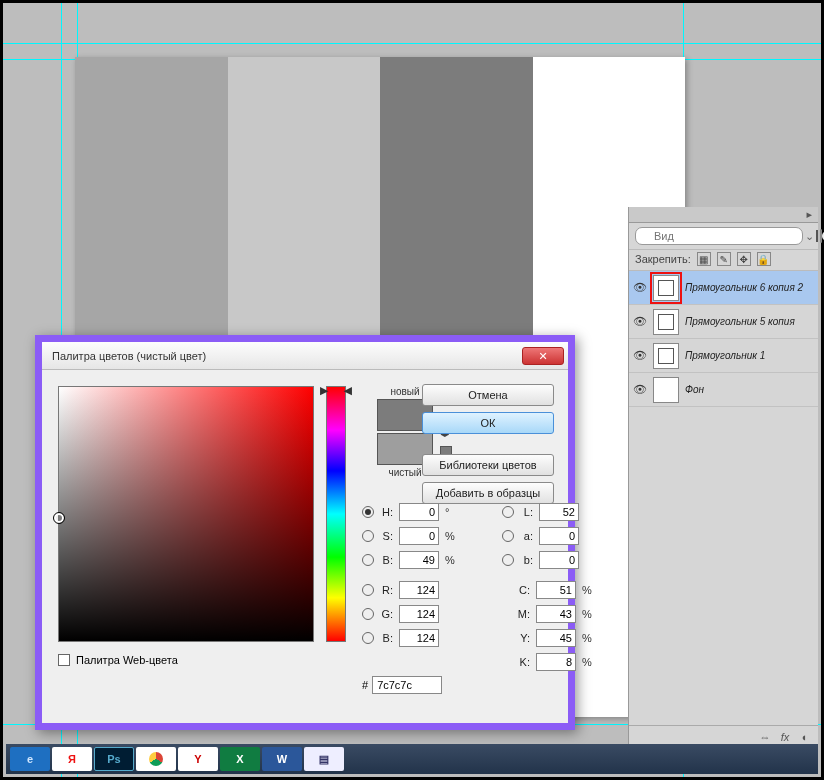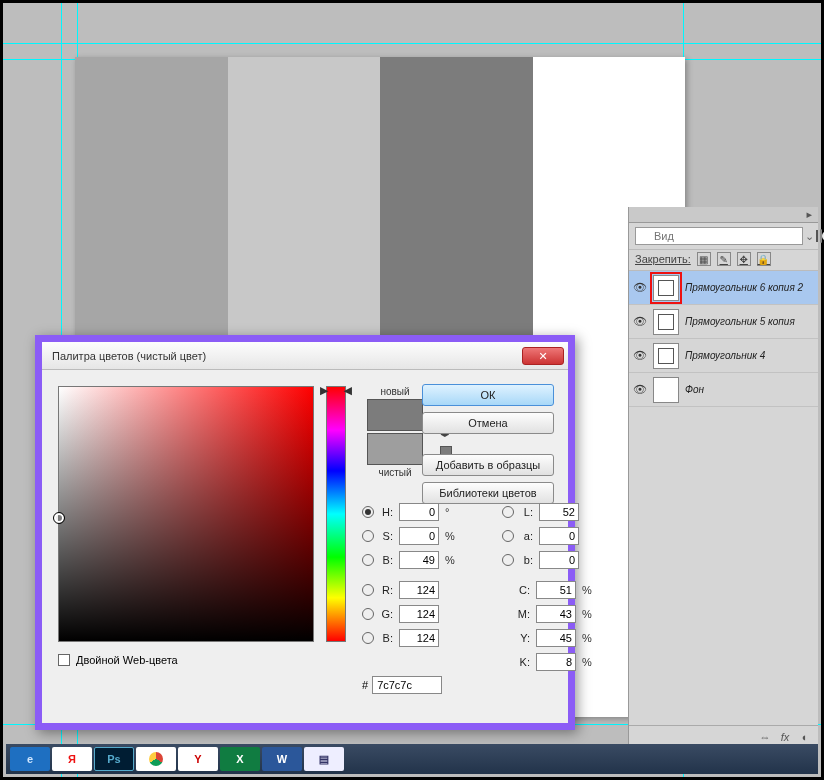--- a/index.html
+++ b/index.html
@@ -14,26 +14,26 @@
   .s3 { left: 50%; width: 25%; background: #7c7c7c; }
   .s4 { left: 75%; width: 25%; background: #fff; }
 
   
   .panel { position: absolute; right: 3px; top: 220px; width: 190px; height: 525px; background: #d6d6d6; border-left: 1px solid #999; display: flex; flex-direction: column; }
   .tabs { display: flex; background: #c9c9c9; border-bottom: 1px solid #aaa; }
   .tab { padding: 4px 10px; color: #333; border-right: 1px solid #aaa; cursor: default; }
   .tab.active { background: #d6d6d6; border-bottom: 1px solid #d6d6d6; margin-bottom: -1px; font-weight: bold; }
   .menu-icon { margin-left: auto; padding: 4px 6px; }
   .filter-row { display: flex; align-items: center; padding: 4px 6px; gap: 2px; border-bottom: 1px solid #bbb; }
-  .filter-input { flex: 1; height: 18px; border: 1px solid #999; border-radius: 0; padding: 0 6px 0 18px; background: #fff; position: relative; }
+  .filter-input { flex: 1; height: 18px; border: 1px solid #999; border-radius: 7px; padding: 0 6px 0 18px; background: #fff; position: relative; }
   .filter-toggle { width: 30px; height: 14px; border: 1px solid #888; border-radius: 7px; background: #bbb; position: relative; }
   .filter-toggle::after { content: ''; position: absolute; left: 1px; top: 1px; width: 10px; height: 10px; background: #eee; border-radius: 50%; }
   .filter-square { width: 12px; height: 12px; background: #ccc; border: 1px solid #555; }
   .annotation { color: #e11; font-weight: bold; font-size: 18px; padding: 6px 4px; text-shadow: 1px 1px 0 #fff; }
-  .lock-row { display: flex; align-items: center; gap: 6px; padding: 2px 6px 4px; color: #444; text-decoration: underline; }
+  .lock-row { display: flex; align-items: center; gap: 6px; padding: 2px 6px 4px; color: #444; }
   .lock-row span.iconbox { width: 14px; height: 14px; border: 1px solid #888; display: inline-flex; align-items: center; justify-content: center; font-size: 10px; }
   .layers { flex: 1; overflow: hidden; border-top: 1px solid #bbb; }
   .layer { display: flex; align-items: center; height: 34px; padding: 0 4px; gap: 6px; border-bottom: 1px solid #c2c2c2; }
   .layer.selected { background: #a9c8ef; }
   .eye { width: 14px; text-align: center; color: #333; }
   .thumb { width: 26px; height: 26px; background: #fff; border: 1px solid #888; display: flex; align-items: center; justify-content: center; }
   .thumb.shape::before { content: ''; width: 14px; height: 14px; border: 1.5px solid #555; position: relative; }
   .thumb.highlight { outline: 2px solid #e11; outline-offset: 1px; }
   .layer-name { font-style: italic; color: #222; font-size: 10px; }
   .panel-footer { display: flex; align-items: center; justify-content: flex-end; gap: 6px; padding: 4px 6px; border-top: 1px solid #aaa; color: #999; font-style: italic; }
@@ -43,21 +43,21 @@
   
   .dialog { position: absolute; left: 32px; top: 332px; width: 540px; height: 395px; background: #efefef; border: 7px solid #8b5cf6; box-shadow: 3px 3px 12px rgba(0,0,0,.4); }
   .titlebar { height: 28px; background: linear-gradient(#fdfdfd,#e6e6e6); border-bottom: 1px solid #bbb; display: flex; align-items: center; padding: 0 4px 0 10px; }
   .titlebar .ttl { color: #333; }
   .closebtn { margin-left: auto; width: 42px; height: 18px; background: linear-gradient(#e77,#c33); border: 1px solid #a22; border-radius: 3px; color: #fff; text-align: center; line-height: 16px; }
   .dlg-body { position: relative; padding: 12px; height: calc(100% - 28px); }
   .colorfield { position: absolute; left: 16px; top: 16px; width: 256px; height: 256px; background: linear-gradient(to top, #000, rgba(0,0,0,0)), linear-gradient(to right, #fff, #f00); border: 1px solid #777; }
   .picker-cursor { position: absolute; border: 2px solid #fff; width: 10px; height: 10px; border-radius: 50%; outline: 1px solid #000; }
   .hue { position: absolute; left: 284px; top: 16px; width: 20px; height: 256px; border: 1px solid #777; background: linear-gradient(#f00,#f0f 17%,#00f 33%,#0ff 50%,#0f0 67%,#ff0 83%,#f00); }
   .hue-arrows { position: absolute; left: 278px; width: 32px; display: flex; justify-content: space-between; font-size: 9px; color: #333; }
-  .swatches { position: absolute; left: 318px; top: 16px; width: 70px; text-align: center; }
+  .swatches { position: absolute; left: 328px; top: 16px; width: 70px; text-align: center; }
   .swatch-lbl { font-size: 10px; color: #333; }
   .swatch { width: 56px; height: 32px; border: 1px solid #555; margin: 2px auto; }
   .cube { position: absolute; left: 398px; top: 56px; width: 14px; height: 14px; display: block; color: #444; }
   .minisq { position: absolute; left: 398px; top: 76px; width: 12px; height: 12px; border: 1px solid #555; background: #7c7c7c; }
   .btncol { position: absolute; right: 14px; top: 14px; width: 132px; display: flex; flex-direction: column; gap: 6px; }
   .btn { height: 22px; border: 1px solid #8a8a8a; border-radius: 3px; background: linear-gradient(#fdfdfd,#e1e1e1); text-align: center; line-height: 20px; color: #222; }
   .btn.primary { background: linear-gradient(#dff2ff,#a8d8f8); border-color: #4a90d9; }
   .fields { position: absolute; left: 320px; top: 130px; right: 14px; }
   .frow { display: flex; align-items: center; height: 24px; }
   .fcol { display: inline-flex; align-items: center; gap: 3px; }
@@ -128,21 +128,21 @@
         <span class="layer-name">Прямоугольник 6 копия 2</span>
       </div>
       <div class="layer">
         <span class="eye">👁</span>
         <span class="thumb shape"></span>
         <span class="layer-name">Прямоугольник 5 копия</span>
       </div>
       <div class="layer">
         <span class="eye">👁</span>
         <span class="thumb shape"></span>
-        <span class="layer-name">Прямоугольник 4</span>
+        <span class="layer-name">Прямоугольник 1</span>
       </div>
       <div class="layer">
         <span class="eye">👁</span>
         <span class="thumb"></span>
         <span class="layer-name">Фон</span>
       </div>
     </div>
     <div class="panel-footer">
       <span class="footicon">⇔</span>
       <span class="footicon">fx</span>
@@ -168,25 +168,25 @@
       <div class="swatches">
         <div class="swatch-lbl">новый</div>
         <div class="swatch" style="background:#7c7c7c"></div>
         <div class="swatch" style="background:#9e9e9e"></div>
         <div class="swatch-lbl">чистый</div>
       </div>
       <span class="cube">⬢</span>
       <span class="minisq"></span>
 
       <div class="btncol">
+        <div class="btn">Отмена</div>
         <div class="btn primary">ОК</div>
-        <div class="btn">Отмена</div>
         <div style="height:8px"></div>
+        <div class="btn">Библиотеки цветов</div>
         <div class="btn">Добавить в образцы</div>
-        <div class="btn">Библиотеки цветов</div>
       </div>
 
       <div class="fields">
         <div class="col-left">
           <div class="frow">
               <span class="fcol">
                 <span class="radio on"></span>
                 <span class="flabel">H:</span>
                 <input class="finput" value="0" style="">
                 <span class="funit">°</span>
@@ -284,21 +284,21 @@
                 <span class="flabel" style="width:28px">K:</span>
                 <input class="finput" value="8" style="">
                 <span class="funit">%</span>
               </span>
             </div>
         </div>
       </div>
 
       <div class="webonly">
         <span class="chk"></span>
-        <span>Двойной Web-цвета</span>
+        <span>Палитра Web-цвета</span>
       </div>
       <div class="hexrow">
         <span>#</span>
         <input class="hexinput" value="7c7c7c" style="">
       </div>
     </div>
   </div>
 
   <div class="taskbar">
     <div class="tbtn ie">e</div>

